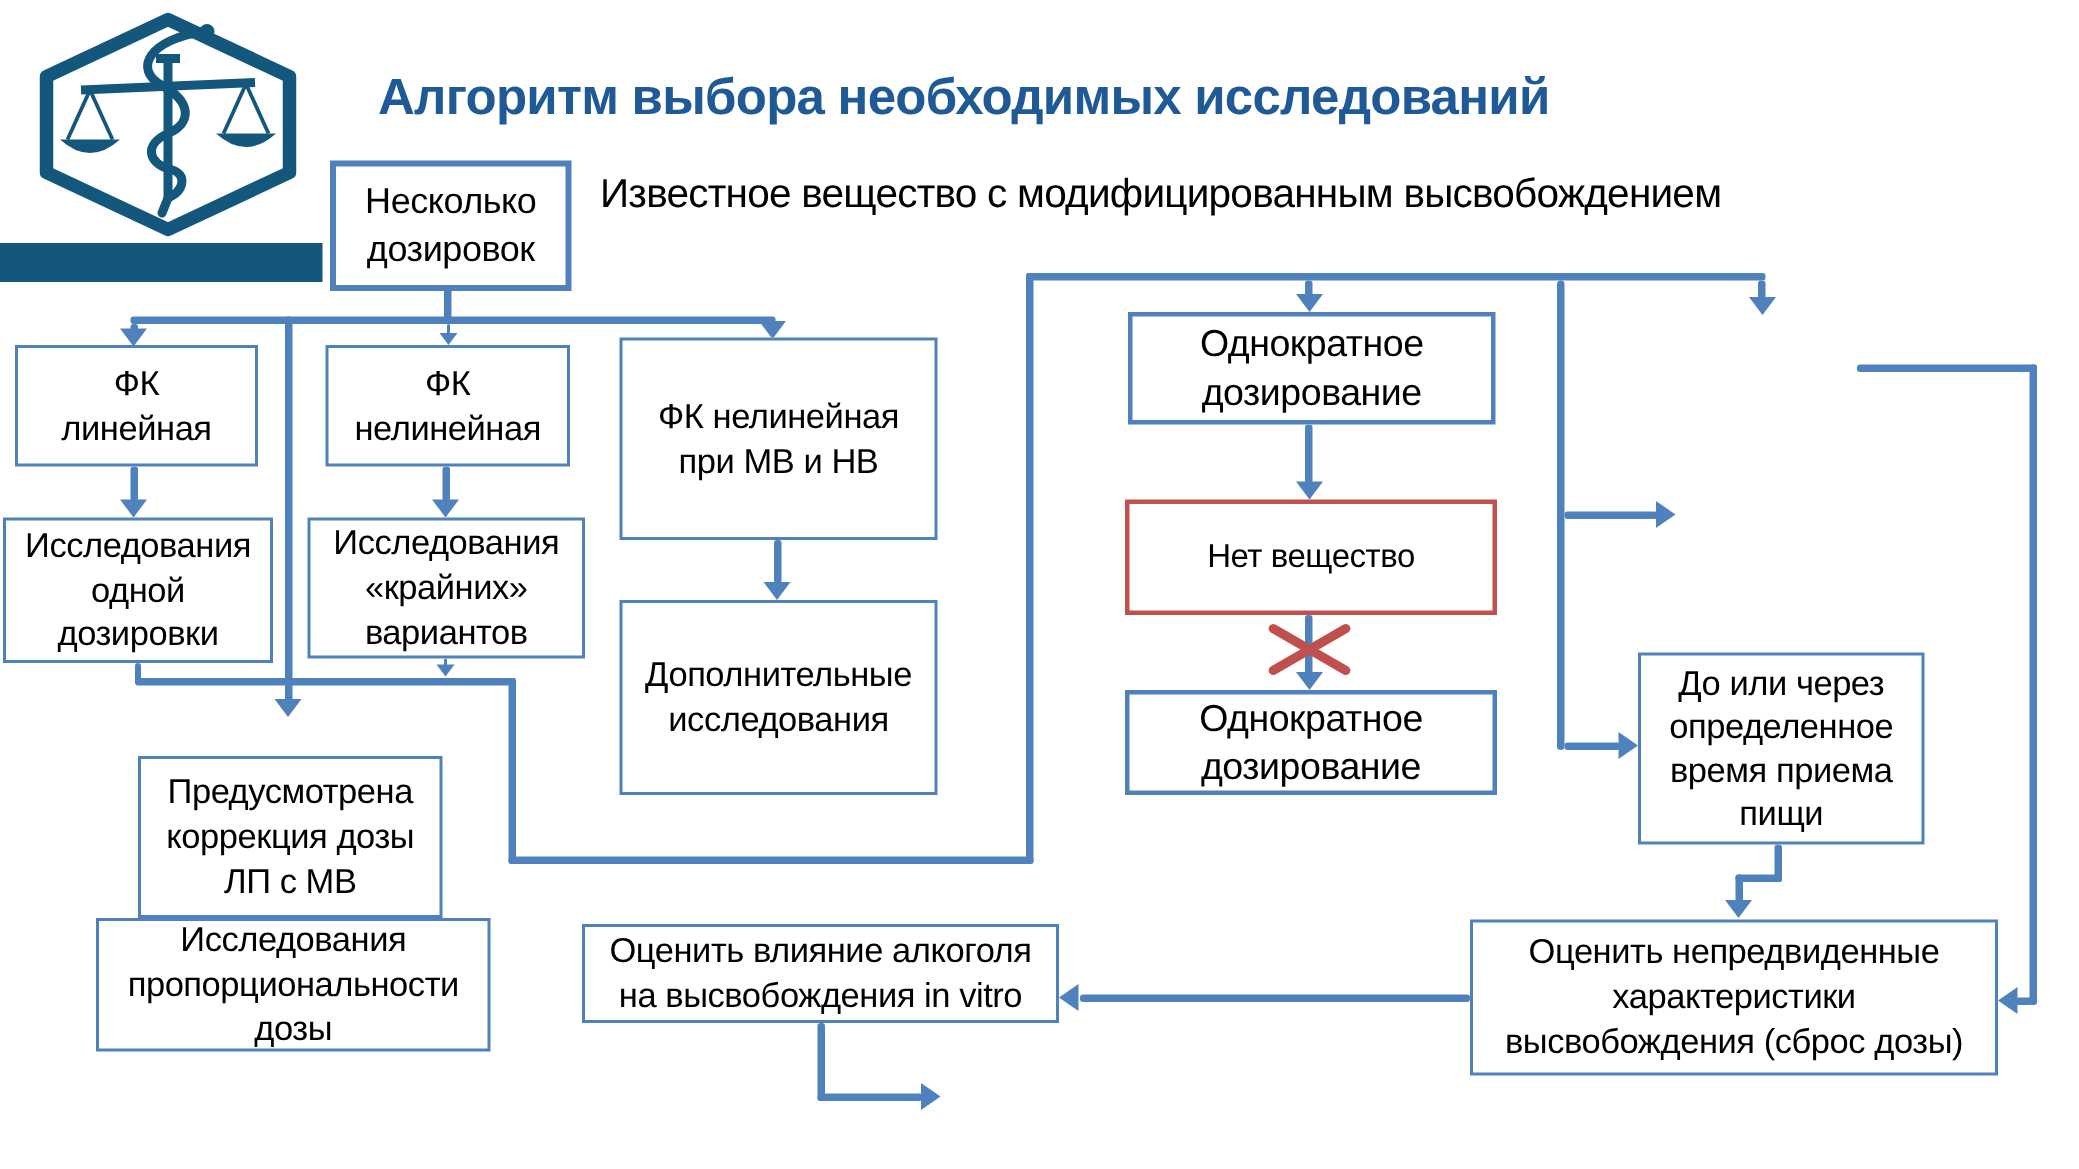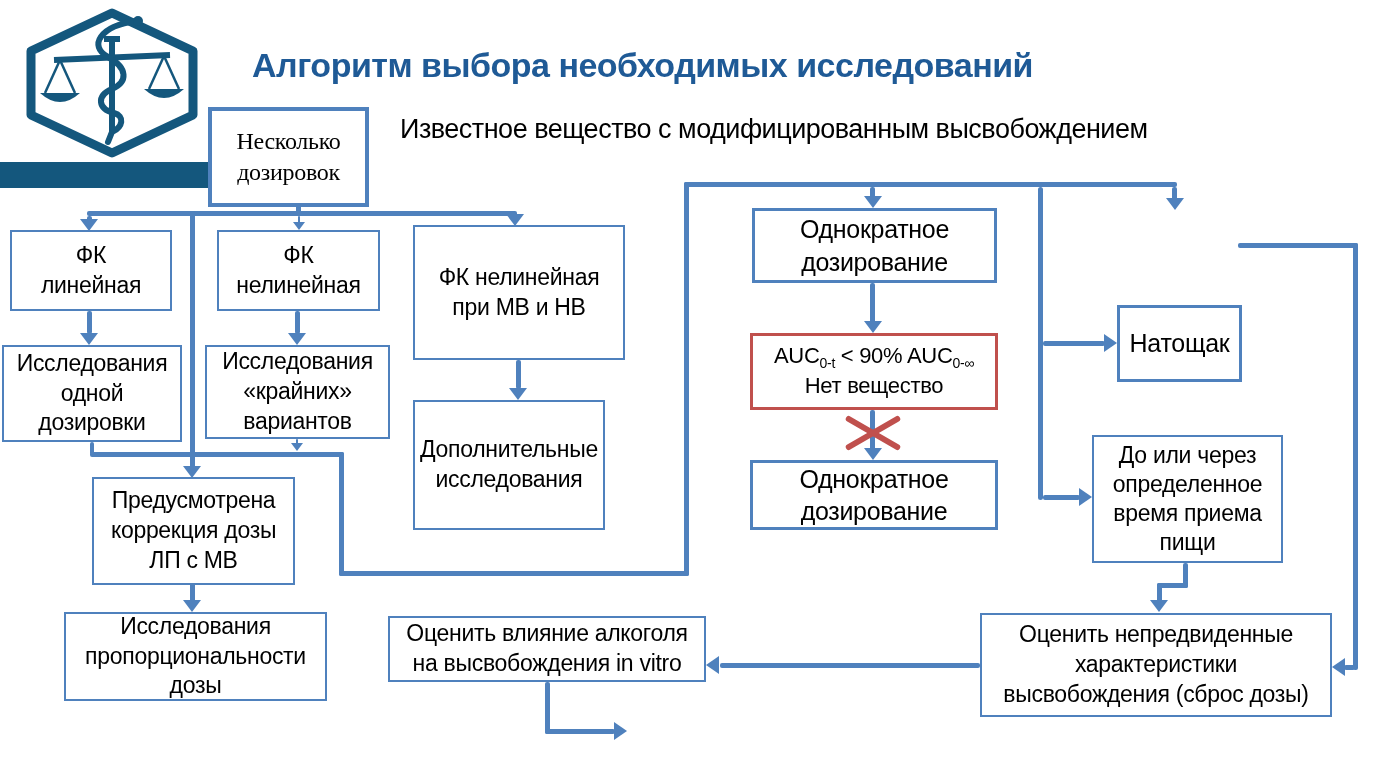--- a/index.html
+++ b/index.html
@@ -58,63 +58,62 @@
     <line x1="140" y1="48" x2="155" y2="81" stroke="#14577d" stroke-width="2.5"></line>
     <path d="M120,81 Q140,99 160,81 Z" fill="#14577d"></path>
     <path d="M112,13 C76,18 64,38 84,49 C104,60 104,74 88,81 C72,88 74,101 90,105 C101,108 99,119 88,124 L84,134" fill="none" stroke="#14577d" stroke-width="6" stroke-linecap="round"></path>
     <circle cx="114" cy="13" r="5" fill="#14577d"></circle>
   </svg>
   <div id="navbar"></div>
 
   <div id="subtitle">Известное вещество с модифицированным высвобождением</div>
   <div id="title">Алгоритм выбора необходимых исследований</div>
 
-  <div class="box thick" style="left:208px;top:107px;width:161px;height:100px;font-size:24px;font-family:Liberation Serif, serif;"><span>Несколько
+  <div class="box thick" style="left:220px;top:107px;width:161px;height:87px;font-size:24px;"><span>Несколько
 дозировок</span></div>
 
   <div class="box" style="left:10px;top:230px;width:162px;height:81px;"><span>ФК
 линейная</span></div>
 
   <div class="box" style="left:217px;top:230px;width:163px;height:81px;"><span>ФК
 нелинейная</span></div>
 
   <div class="box" style="left:413px;top:225px;width:212px;height:135px;"><span>ФК нелинейная
 при МВ и НВ</span></div>
 
   <div class="box" style="left:2px;top:345px;width:180px;height:97px;"><span>Исследования
 одной
 дозировки</span></div>
 
   <div class="box" style="left:205px;top:345px;width:185px;height:94px;"><span>Исследования
 «крайних»
 вариантов</span></div>
 
-  <div class="box" style="left:413px;top:400px;width:192px;height:130px;"><span>Дополнительные
+  <div class="box" style="left:413px;top:400px;width:212px;height:130px;"><span>Дополнительные
 исследования</span></div>
 
-  <div class="box" style="left:92px;top:477px;width:203px;height:108px;"><span>Предусмотрена
+  <div class="box" style="left:92px;top:504px;width:203px;height:108px;"><span>Предусмотрена
 коррекция дозы
 ЛП с МВ</span></div>
 
   <div class="box" style="left:64px;top:612px;width:263px;height:89px;"><span>Исследования
 пропорциональности
 дозы</span></div>
 
   <div class="box med big" style="left:752px;top:208px;width:245px;height:75px;"><span>Однократное
 дозирование</span></div>
 
   <div class="box red" style="left:750px;top:333px;width:248px;height:77px;font-size:22px;">
-    <span><span class="auc-line"><span>AUC</span><sub>0-t</sub><span> &lt; 90% AUC</span><sub>0-∞</sub></span><span class="auc-line">Нет вещество</span></span>
+    <span><span class="auc-line">Нет вещество</span></span>
   </div>
 
   <div class="box med big" style="left:750px;top:460px;width:248px;height:70px;"><span>Однократное
 дозирование</span></div>
 
 
-  <div class="box med big" style="left:1117px;top:305px;width:125px;height:77px;"><span>Натощак</span></div>
 
   <div class="box" style="left:1092px;top:435px;width:191px;height:128px;line-height:1.27;"><span>До или через
 определенное
 время приема
 пищи</span></div>
 
   <div class="box" style="left:388px;top:616px;width:318px;height:66px;"><span>Оценить влияние алкоголя
 на высвобождения in vitro</span></div>
 
   <div class="box" style="left:980px;top:613px;width:352px;height:104px;"><span>Оценить непредвиденные

